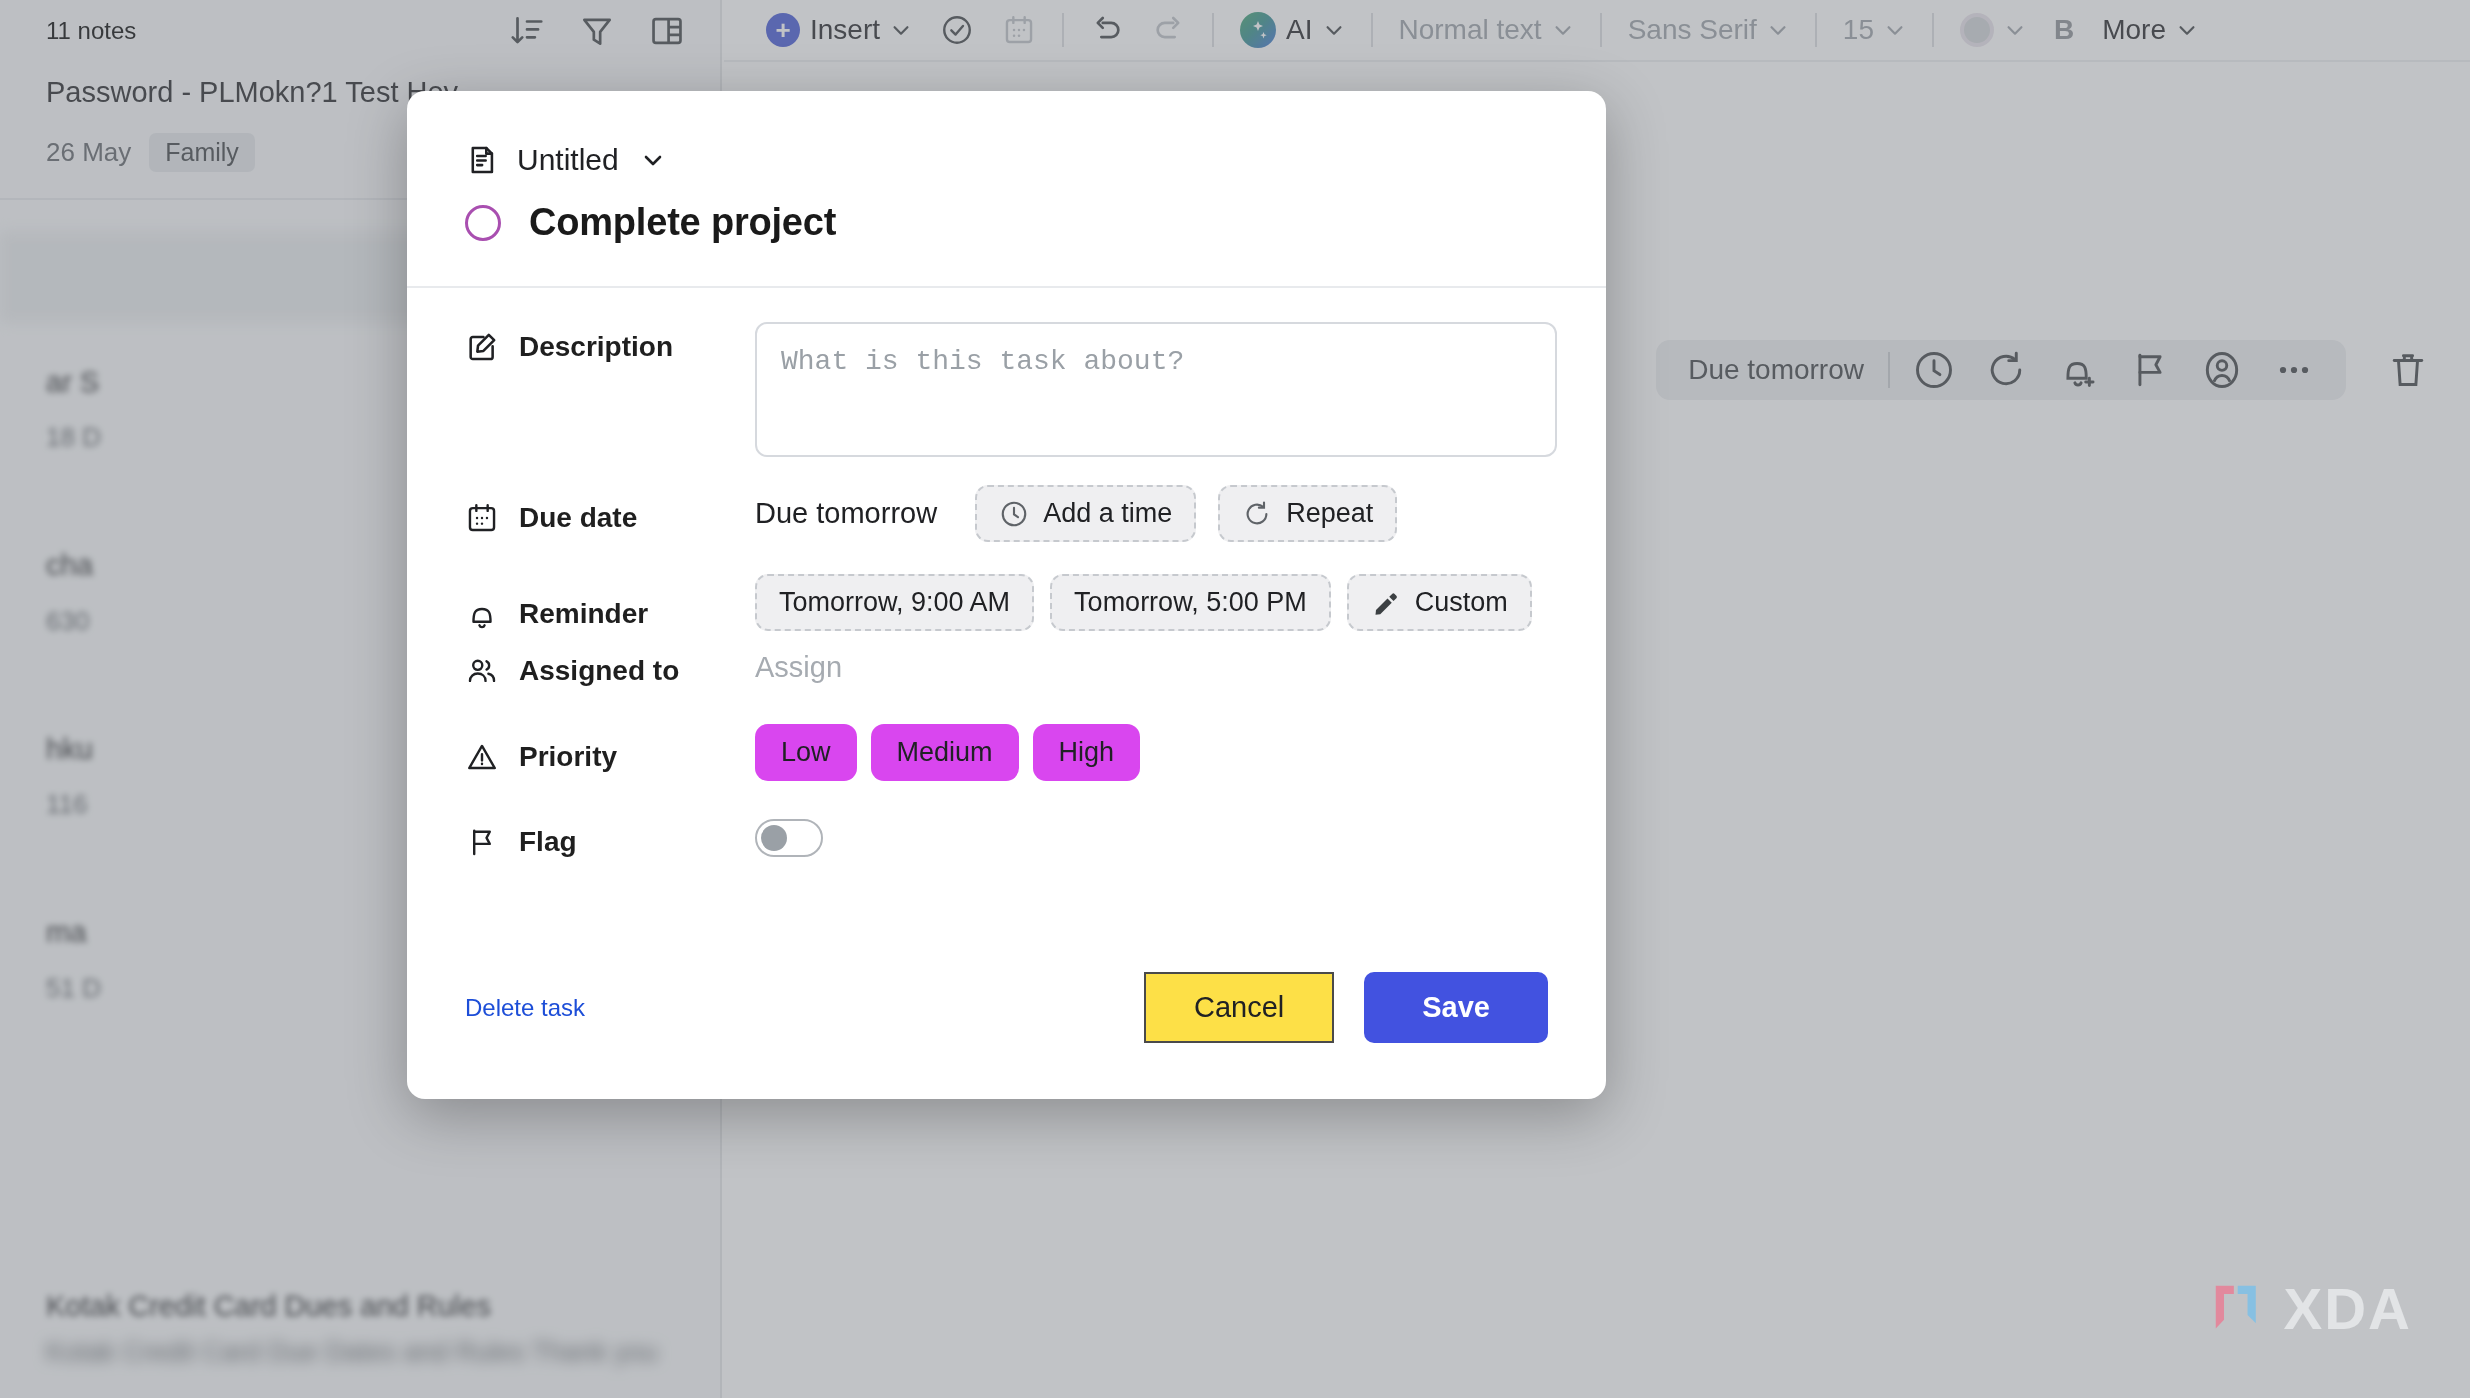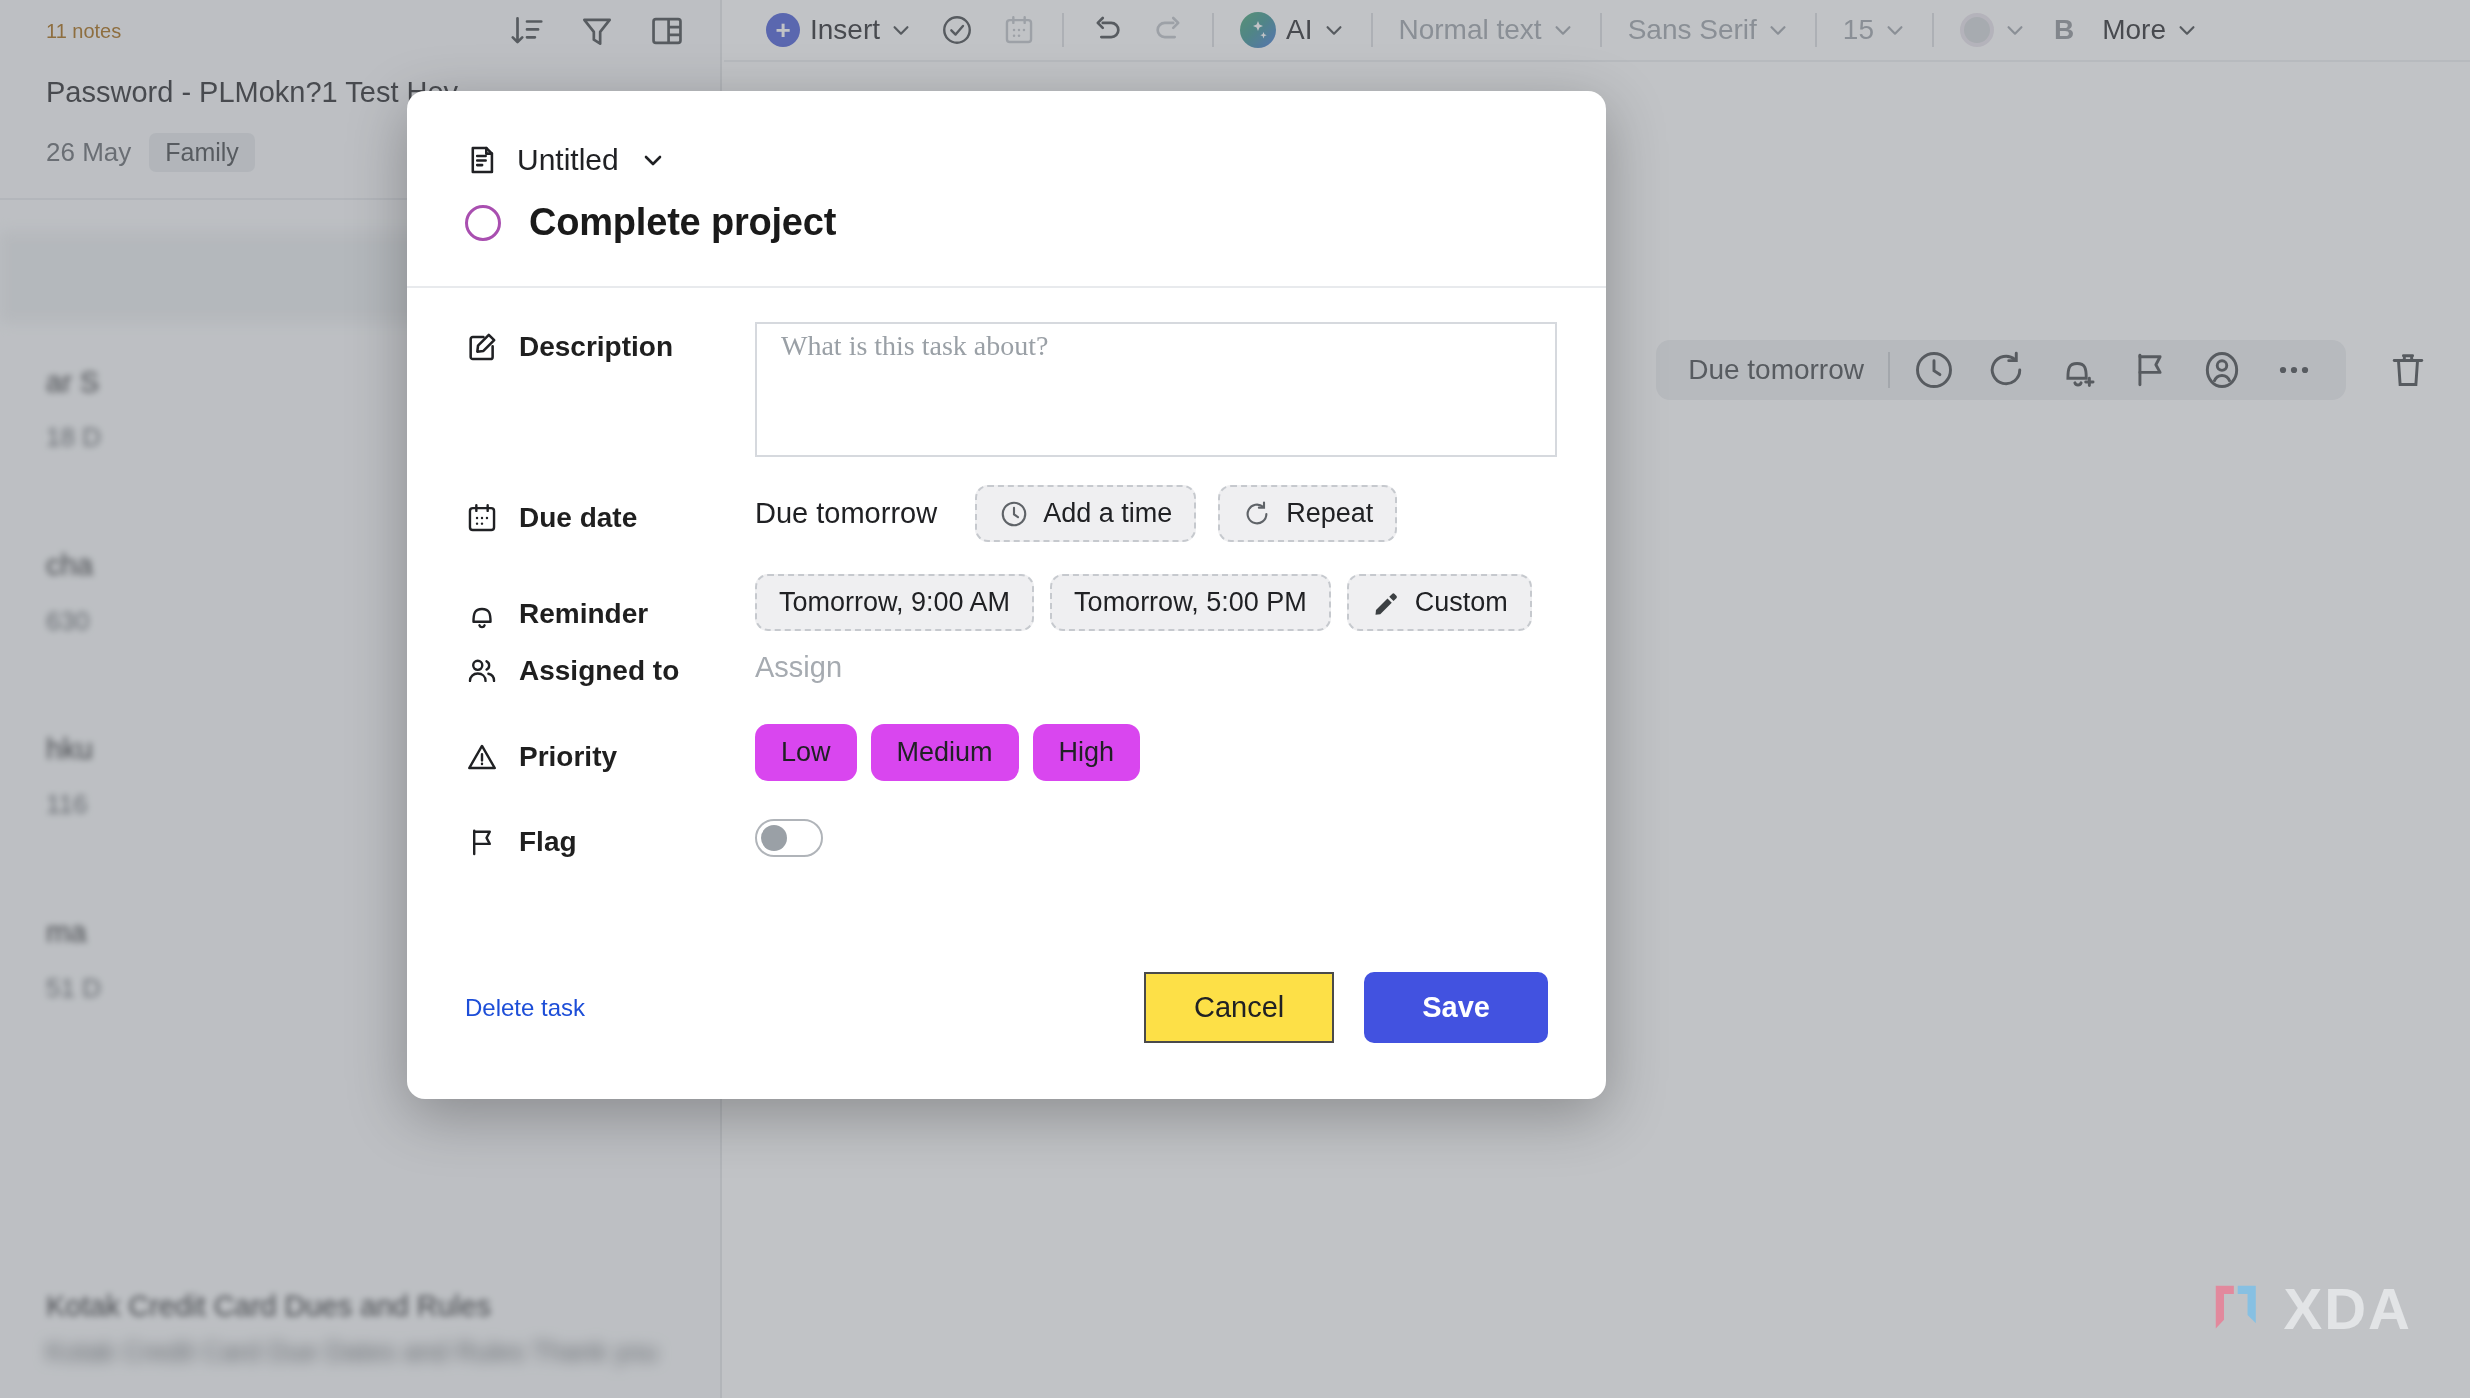--- a/index.html
+++ b/index.html
@@ -25,21 +25,21 @@
   
   .notes-pane {
     position: absolute; left: 0; top: 0; width: 722px; height: 1398px;
     background: #f7f8f9;
     border-right: 2px solid #e3e5e8;
   }
   .notes-header {
     height: 62px; display: flex; align-items: center;
     padding: 0 34px 0 46px; justify-content: space-between;
   }
-  .notes-count { font-size: 20px; color: #a16207; }
+  .notes-count { font-size: 24px; color: #000000; }
   .notes-header-icons { display: flex; gap: 32px; align-items: center; }
   .nh-icon { width: 38px; height: 38px; color: #3c4043; }
   .nh-icon svg { width: 100%; height: 100%; display: block; }
 
   .note-item {
     padding: 10px 46px 26px 46px;
     border-bottom: 2px solid #e6e8ea;
   }
   .note-title { font-size: 29px; color: #202124; line-height: 1.4; }
   .note-meta { margin-top: 20px; display: flex; gap: 18px; align-items: center; }
@@ -145,25 +145,25 @@
     width: 290px; flex: none; display: flex; align-items: center; gap: 20px;
     padding-top: 8px;
   }
   .field-ico { width: 34px; height: 34px; color: #202124; flex: none; }
   .field-ico svg { width: 100%; height: 100%; display: block; }
   .field-label-text { font-size: 28px; font-weight: 700; color: #1f1f1f; }
   .field-value { flex: 1; display: flex; align-items: center; flex-wrap: wrap; gap: 18px; }
 
   .desc-box {
     width: 802px; height: 135px;
-    border: 2px solid #d6d9de; border-radius: 0;
+    border: 2px solid #d6d9de; border-radius: 12px;
     background: #fff;
-    padding: 6px 24px;
+    padding: 22px 24px;
     font-size: 28px; color: #9aa0a6;
-    font-family: Liberation Serif, serif;
+    font-family: Liberation Mono, monospace;
     resize: none; outline: none;
   }
   .desc-box::placeholder { color: #9aa0a6; }
 
   .static-val { font-size: 29px; color: #202124; margin-right: 38px; }
   .assign-placeholder { font-size: 29px; color: #a6abb1; }
 
   .chip {
     display: inline-flex; align-items: center; gap: 14px;
     background: #efeff1; border: 2px dashed #c6c9ce;

